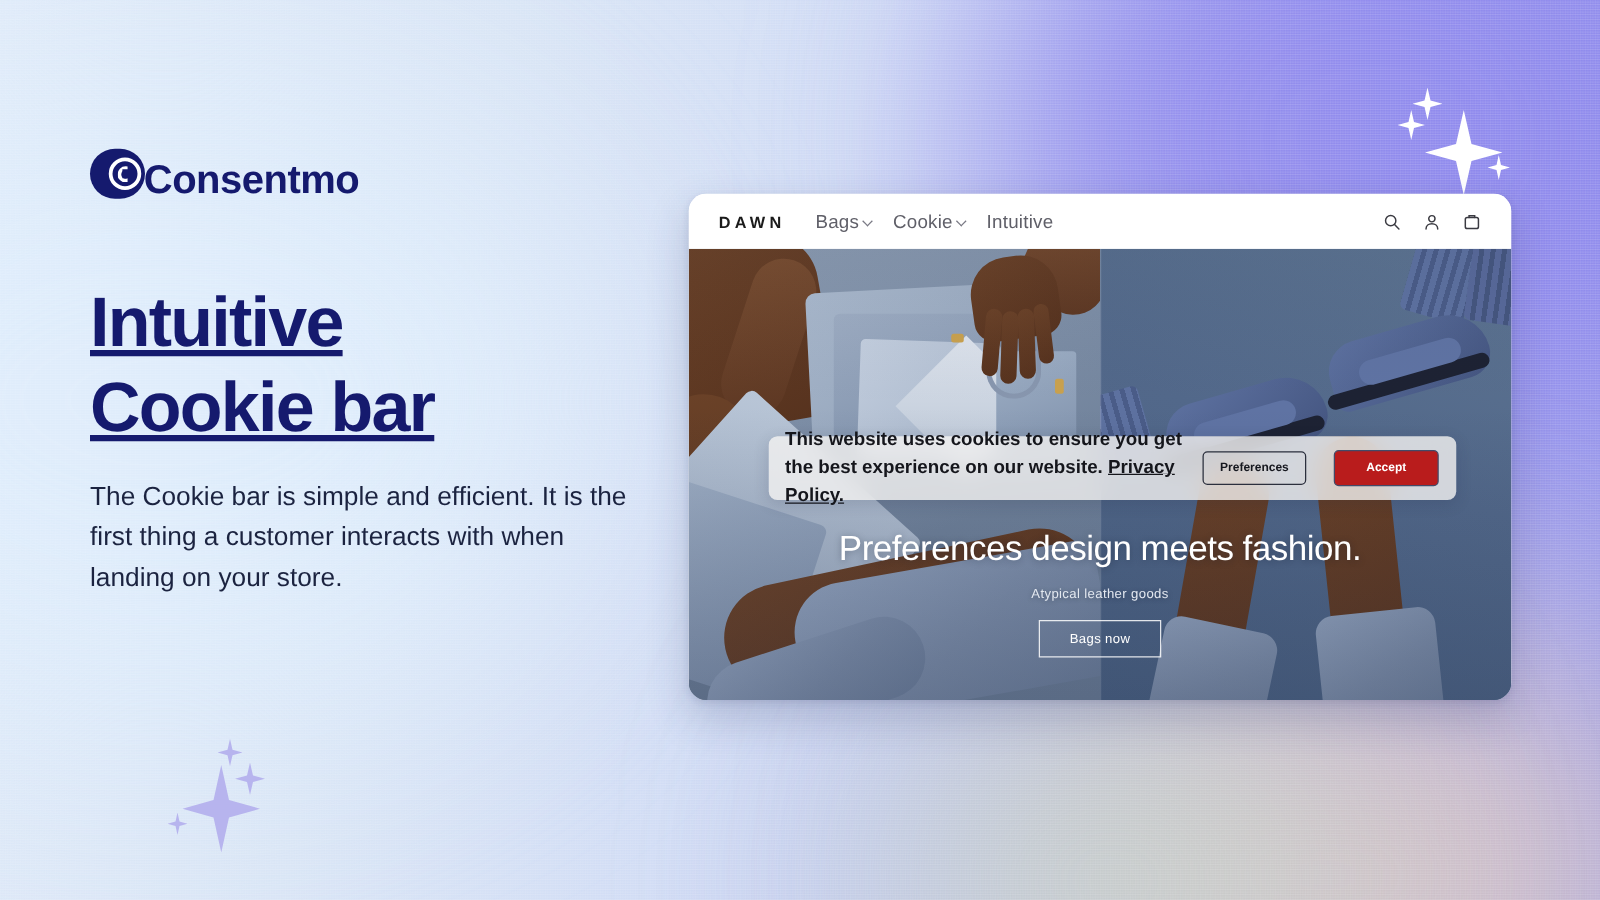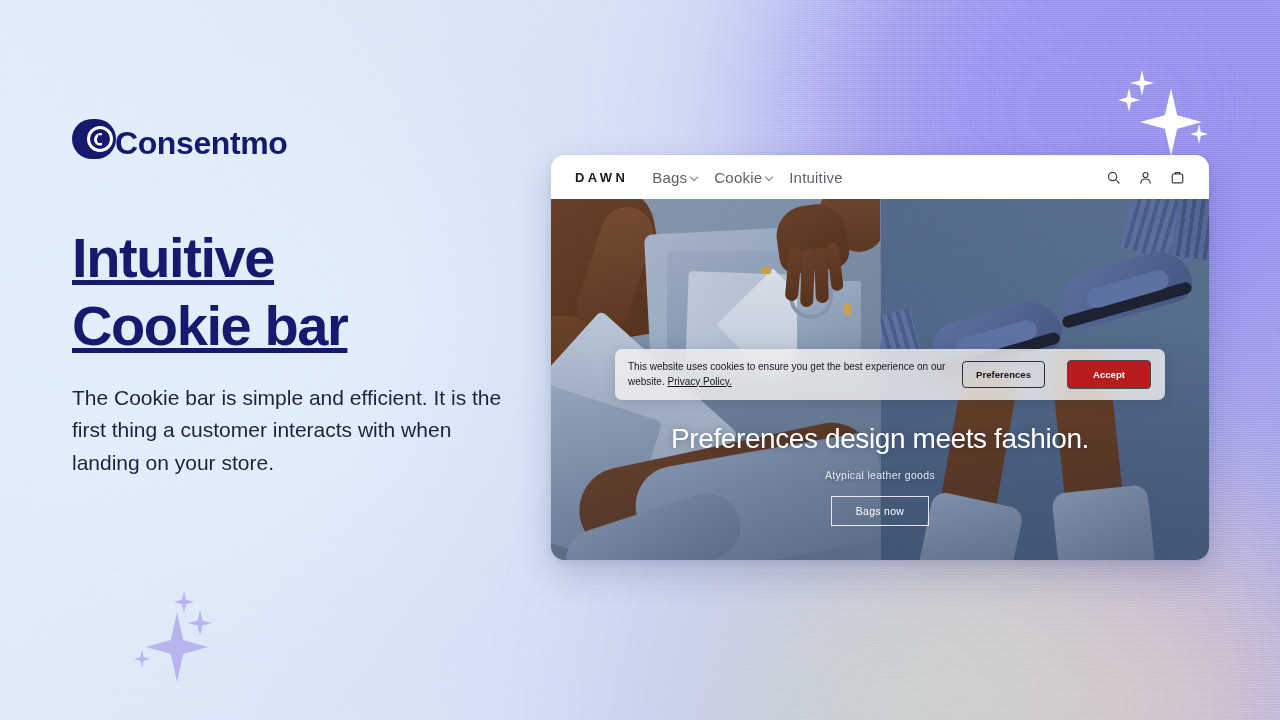--- a/index.html
+++ b/index.html
@@ -203,21 +203,21 @@
   
   .cookie{
     position:absolute; left:615px; top:349px; width:550px; height:51px;
     background:rgba(244,243,241,.80);
     -webkit-backdrop-filter:blur(9px); backdrop-filter:blur(9px);
     border-radius:7px; display:flex; align-items:center;
     padding:0 14px 0 13px; z-index:5;
     box-shadow:0 3px 12px rgba(30,38,66,.16);
   }
   .cookie-text{
-    font-size:10px; line-height:1.48; color:#15161c; max-width:325px; font-weight:400;
+    font-size:15px; line-height:1.48; color:#15161c; max-width:325px; font-weight:700;
   }
   .cookie-link{ color:#15161c; text-decoration:underline; }
   .cookie-btns{ margin-left:auto; display:flex; align-items:center; gap:22px; }
   .btn-pref{
     font-size:9.6px; font-weight:700; color:#16181f; background:transparent;
     border:1px solid #2b2f3d; border-radius:4px; padding:7px 13px; white-space:nowrap;
   }
   .btn-accept{
     font-size:9.6px; font-weight:700; color:#fff; background:#b91c1c;
     border:1px solid #434a68; border-radius:4px; padding:8px 25px; white-space:nowrap;

